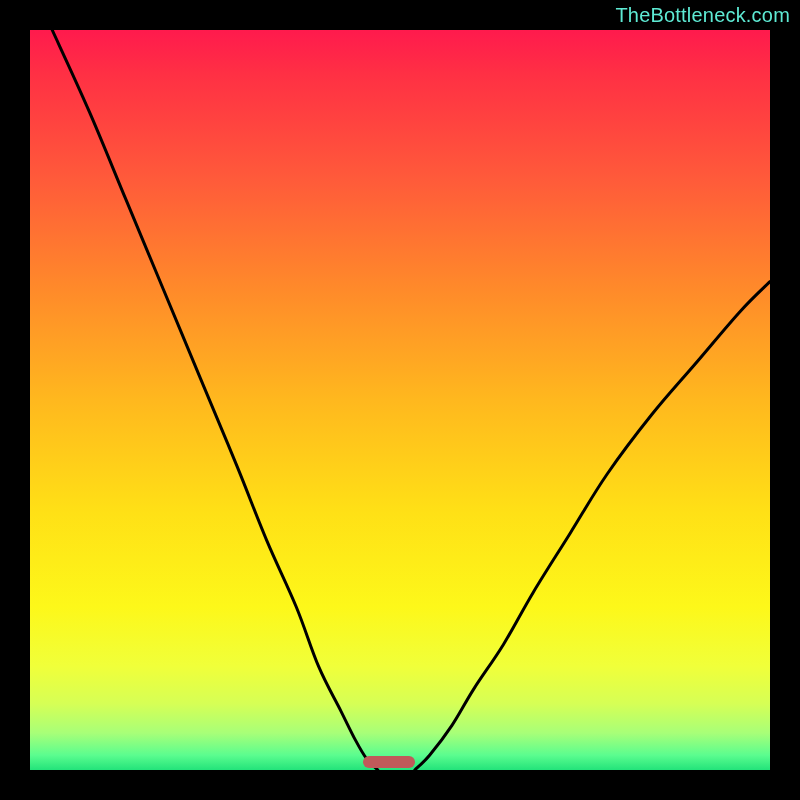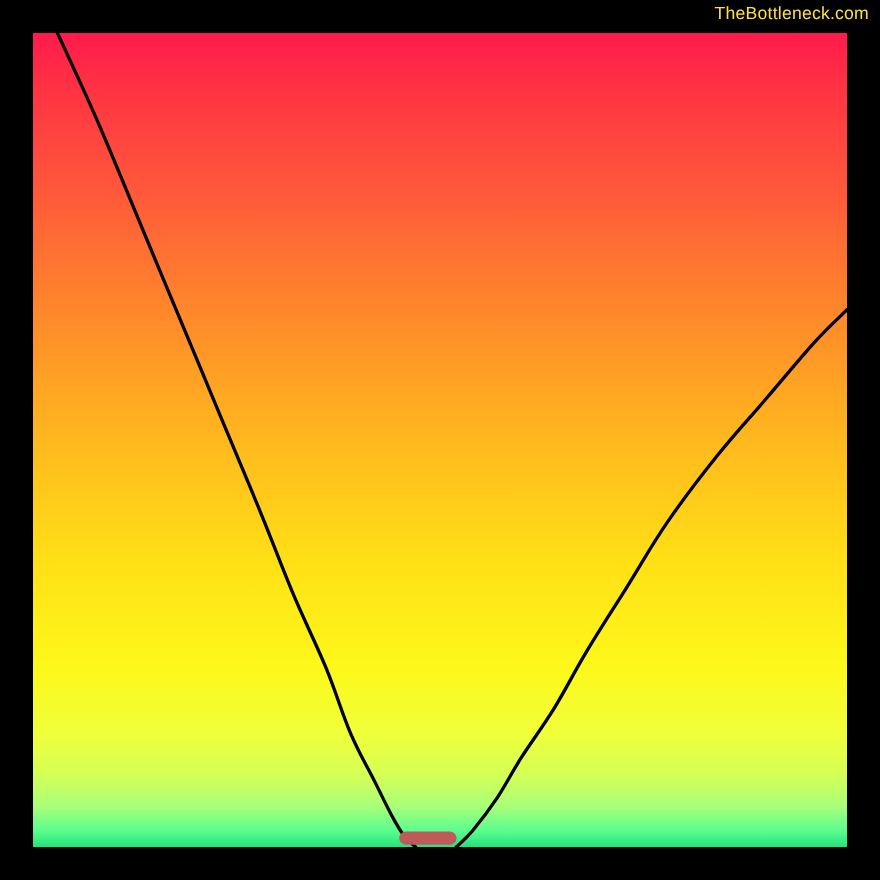--- a/index.html
+++ b/index.html
@@ -51,22 +51,22 @@
   .marker {
     position: absolute;
     height: 12px;
     border-radius: 6px;
     background: #c05a5a;
   }
   .watermark {
     position: absolute;
     top: 4px;
     right: 10px;
-    color: #fde047;
-    font-size: 16px;
+    color: #5eead4;
+    font-size: 20px;
     font-weight: 400;
     letter-spacing: 0.2px;
     user-select: none;
   }
 </style>
 </head>
 <body>
 
 <div class="frame">
   <div class="plot">

